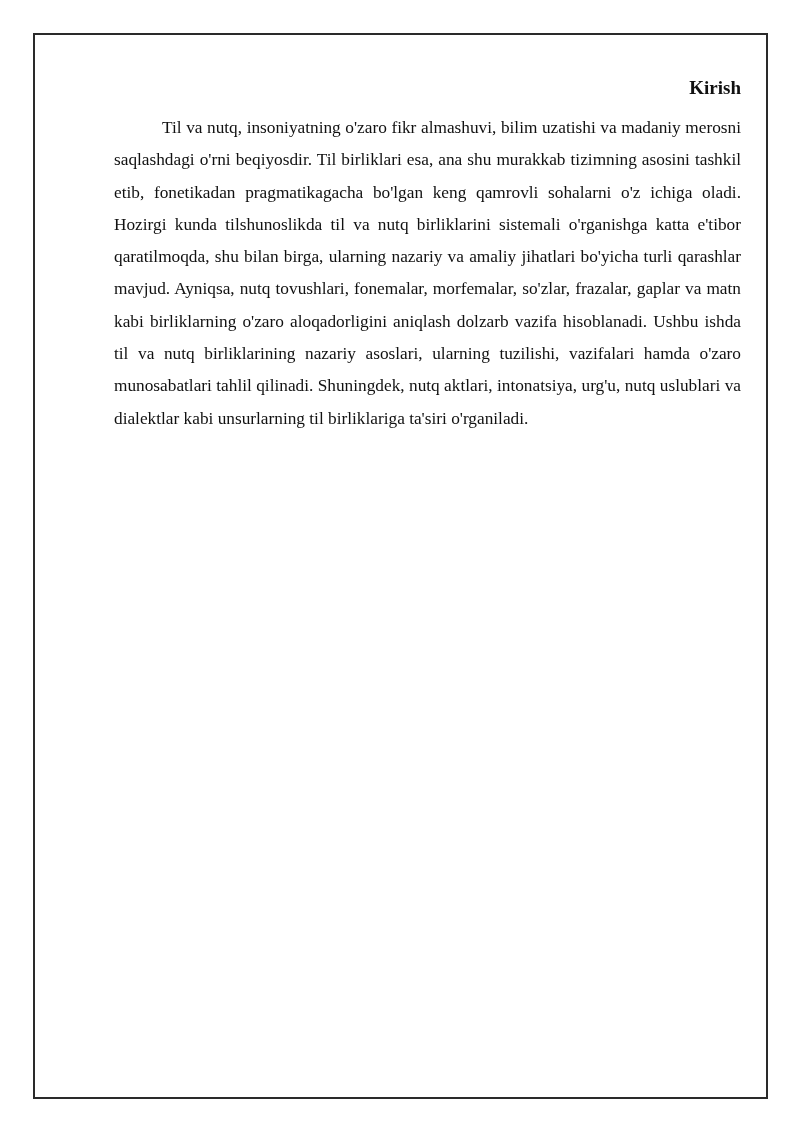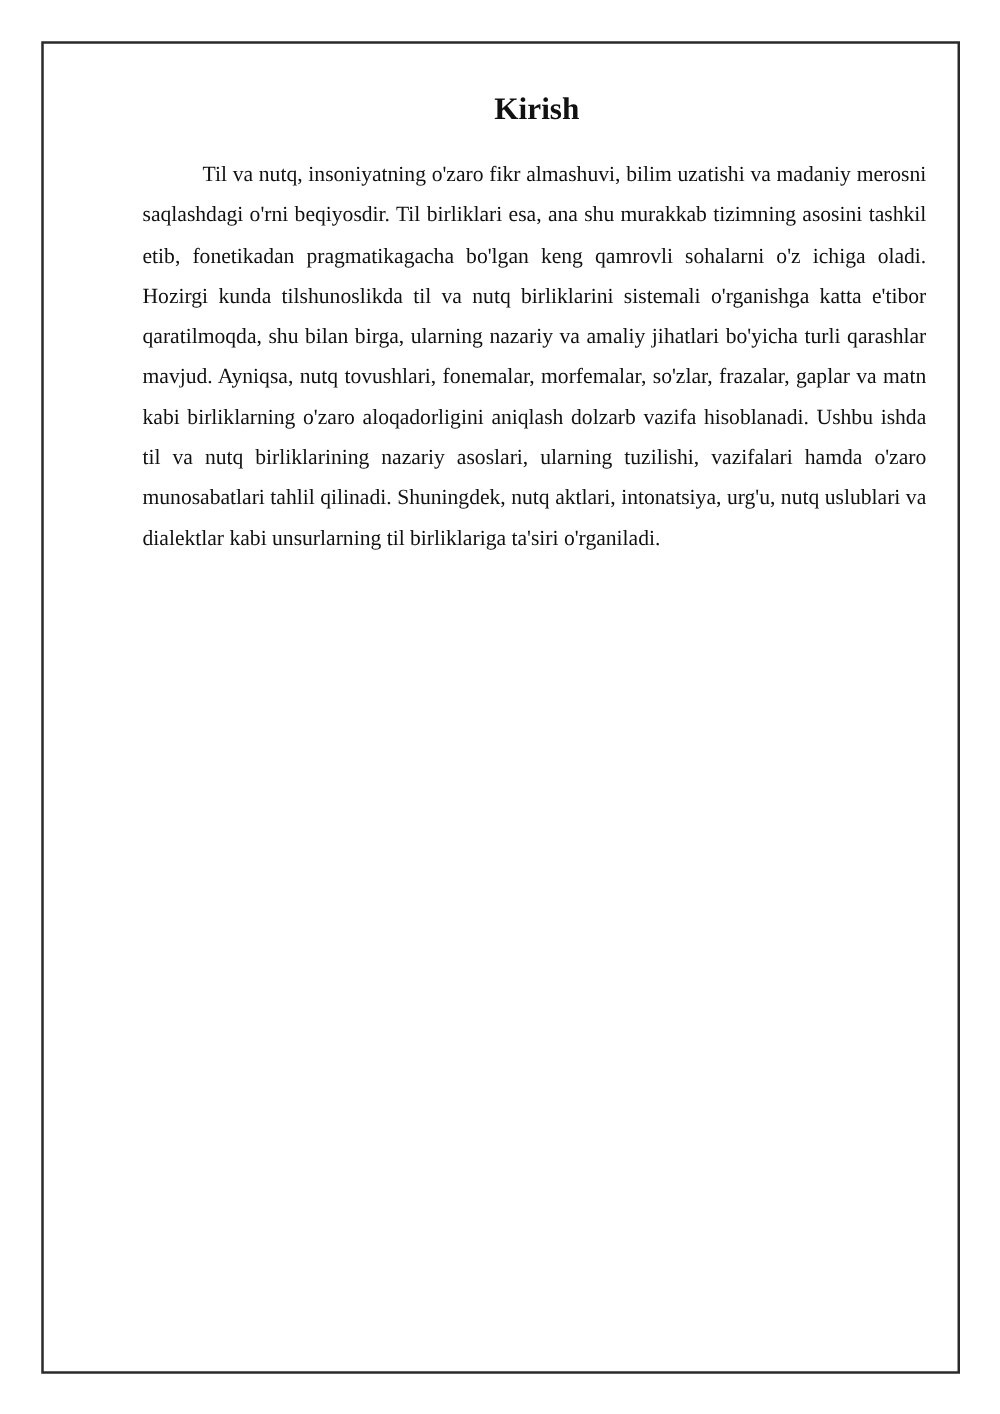--- a/index.html
+++ b/index.html
@@ -24,29 +24,29 @@
     }
     .content {
       position: absolute;
       left: 114px;
       top: 76px;
       width: 627px;
       font-family: "Liberation Serif", serif;
       color: #111111;
     }
     .heading {
-      text-align: center;
+      text-align: right;
       font-weight: bold;
-      font-size: 25px;
+      font-size: 19px;
       line-height: 24px;
       margin: 0 0 0 0;
       padding-left: 4px;
     }
     .paragraph {
-      margin: 24px 0 0 0;
+      margin: 12px 0 0 0;
       font-size: 17.3px;
       line-height: 32.3px;
       text-align: justify;
       text-indent: 48px;
     }
   </style>
 </head>
 <body>
 
 <div class="page-frame"></div>

